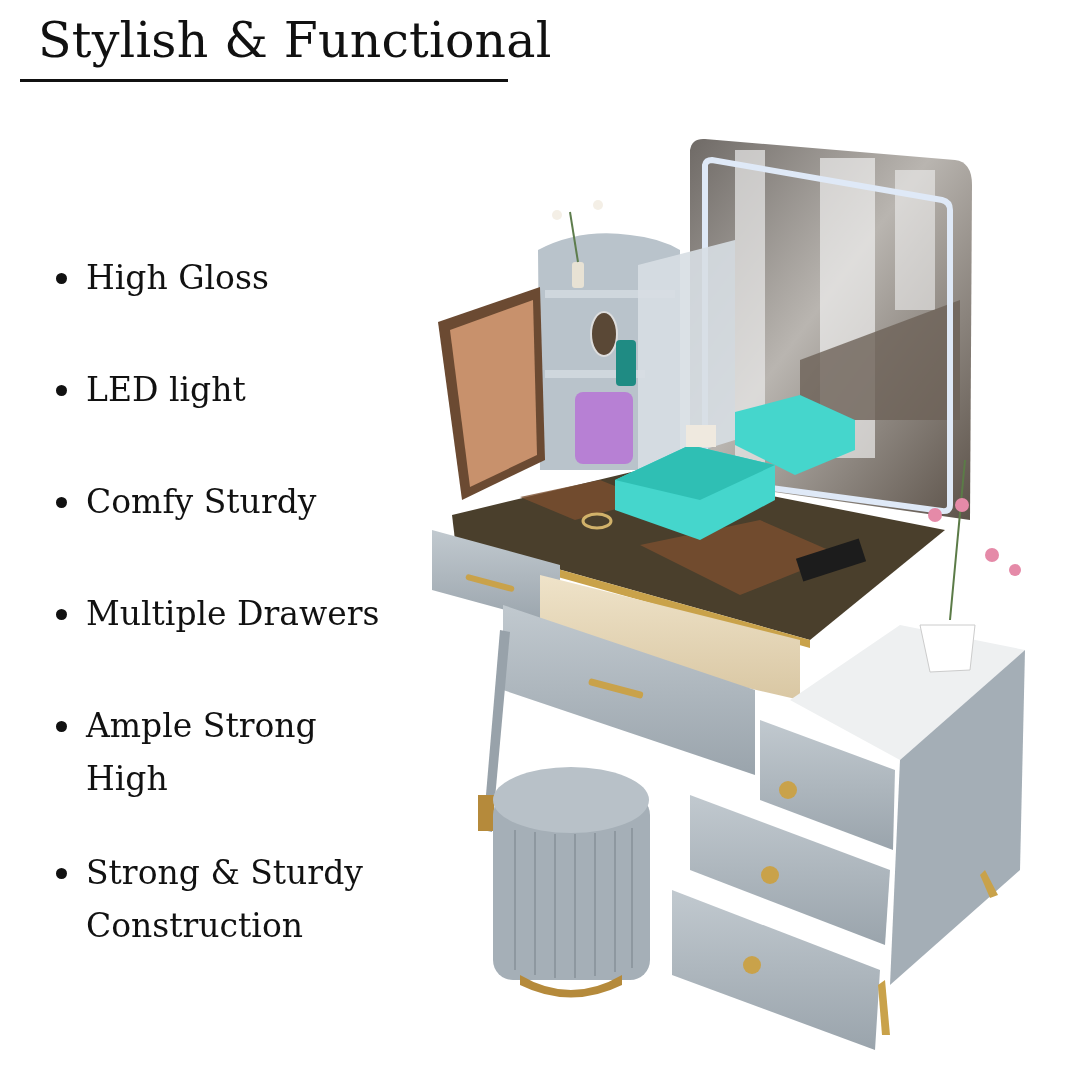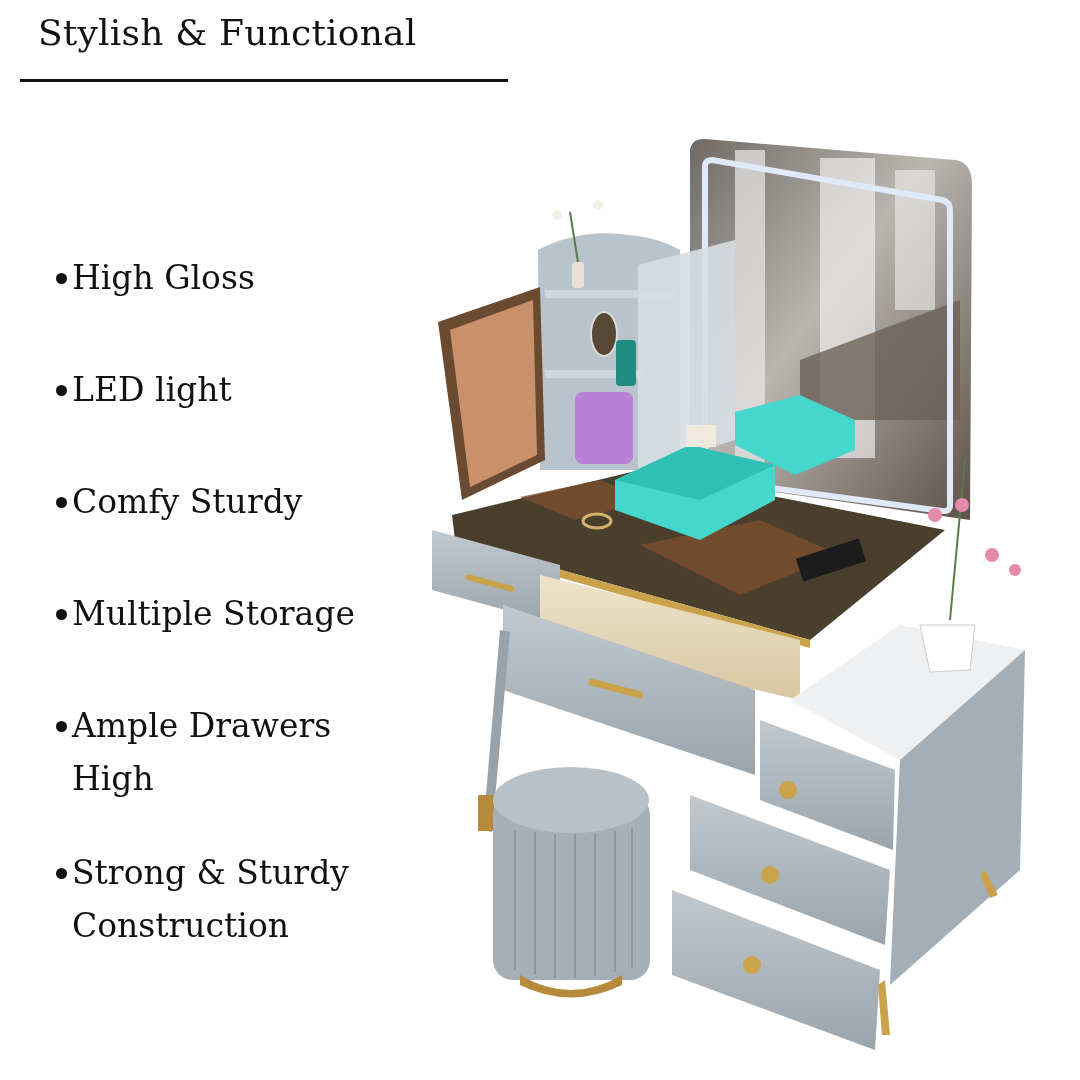--- a/index.html
+++ b/index.html
@@ -1,28 +1,28 @@
 <!DOCTYPE html>
 <html><head>
   <meta charset="utf-8">
   <style>
     html, body { margin: 0; padding: 0; }
     body {
       width: 1080px; height: 1080px; background: #ffffff; position: relative; overflow: hidden;
       font-family: "DejaVu Serif", "Liberation Serif", serif; color: #111;
     }
     .title {
-      position: absolute; left: 38px; top: 12px; font-size: 36px; letter-spacing: 0.2px;
+      position: absolute; left: 38px; top: 12px; font-size: 49px; letter-spacing: 0.2px;
       font-family: "DejaVu Serif", serif; font-weight: normal; margin: 0;
     }
     .title-rule { position: absolute; left: 20px; top: 79px; width: 488px; height: 3px; background: #111; }
     .features { position: absolute; left: 56px; top: 0; margin: 0; padding: 0; list-style: none; }
     .feature { position: absolute; left: 0; width: 360px; font-size: 33px; line-height: 53px; white-space: nowrap; }
     .feature .dot { position: absolute; left: 0; top: 22px; width: 11px; height: 11px; border-radius: 50%; background: #111; }
-    .feature .txt { position: absolute; left: 16px; top: 0; }
+    .feature .txt { position: absolute; left: 30px; top: 0; }
     .product { position: absolute; left: 420px; top: 130px; width: 630px; height: 930px; }
   </style>
 </head>
 <body>
 
 <h1 class="title">Stylish &amp; Functional</h1>
 <div class="title-rule"></div>
 
 <ul class="features">
   <li class="feature" style="top:251px">
@@ -32,25 +32,25 @@
   <li class="feature" style="top:363px">
     <span class="dot"></span>
     <span class="txt">LED light</span>
   </li>
   <li class="feature" style="top:475px">
     <span class="dot"></span>
     <span class="txt">Comfy Sturdy</span>
   </li>
   <li class="feature" style="top:587px">
     <span class="dot"></span>
-    <span class="txt">Multiple Storage</span>
+    <span class="txt">Multiple Drawers</span>
   </li>
   <li class="feature" style="top:699px">
     <span class="dot"></span>
-    <span class="txt">Ample Drawers</span>
+    <span class="txt">Ample Strong</span>
     <span class="txt" style="top:53px">High</span>
   </li>
   <li class="feature" style="top:846px">
     <span class="dot"></span>
     <span class="txt">Strong &amp; Sturdy</span>
     <span class="txt" style="top:53px">Construction</span>
   </li>
 </ul>
 
 <div class="product">

